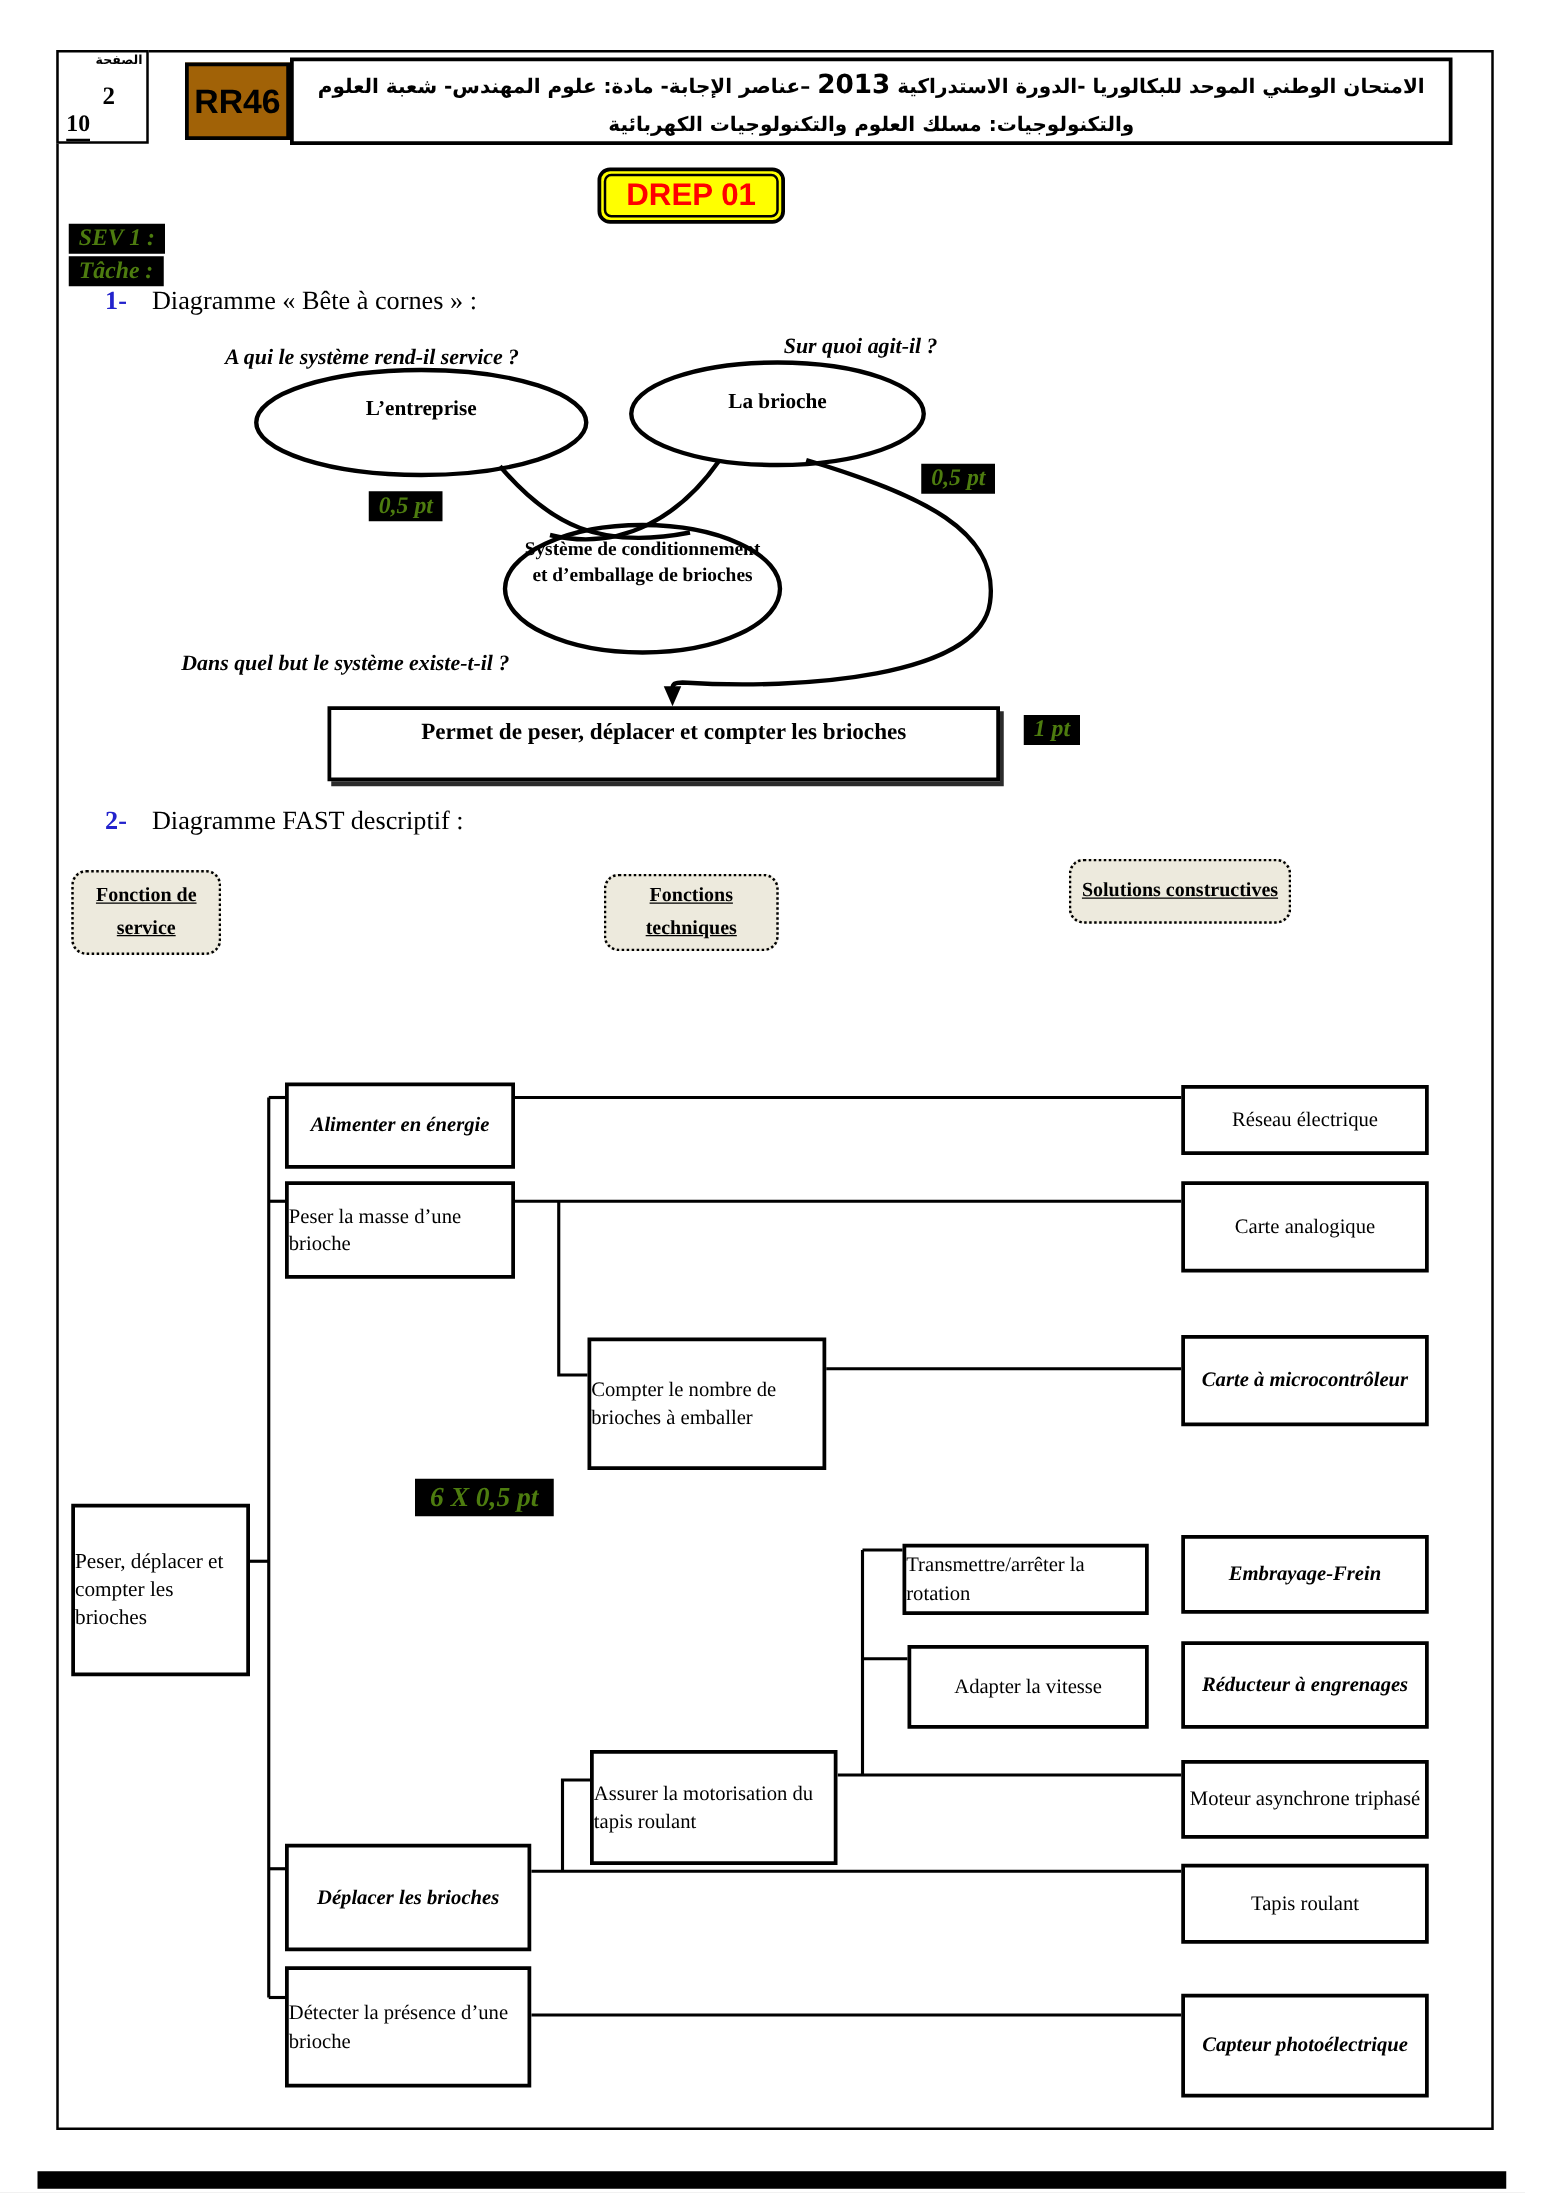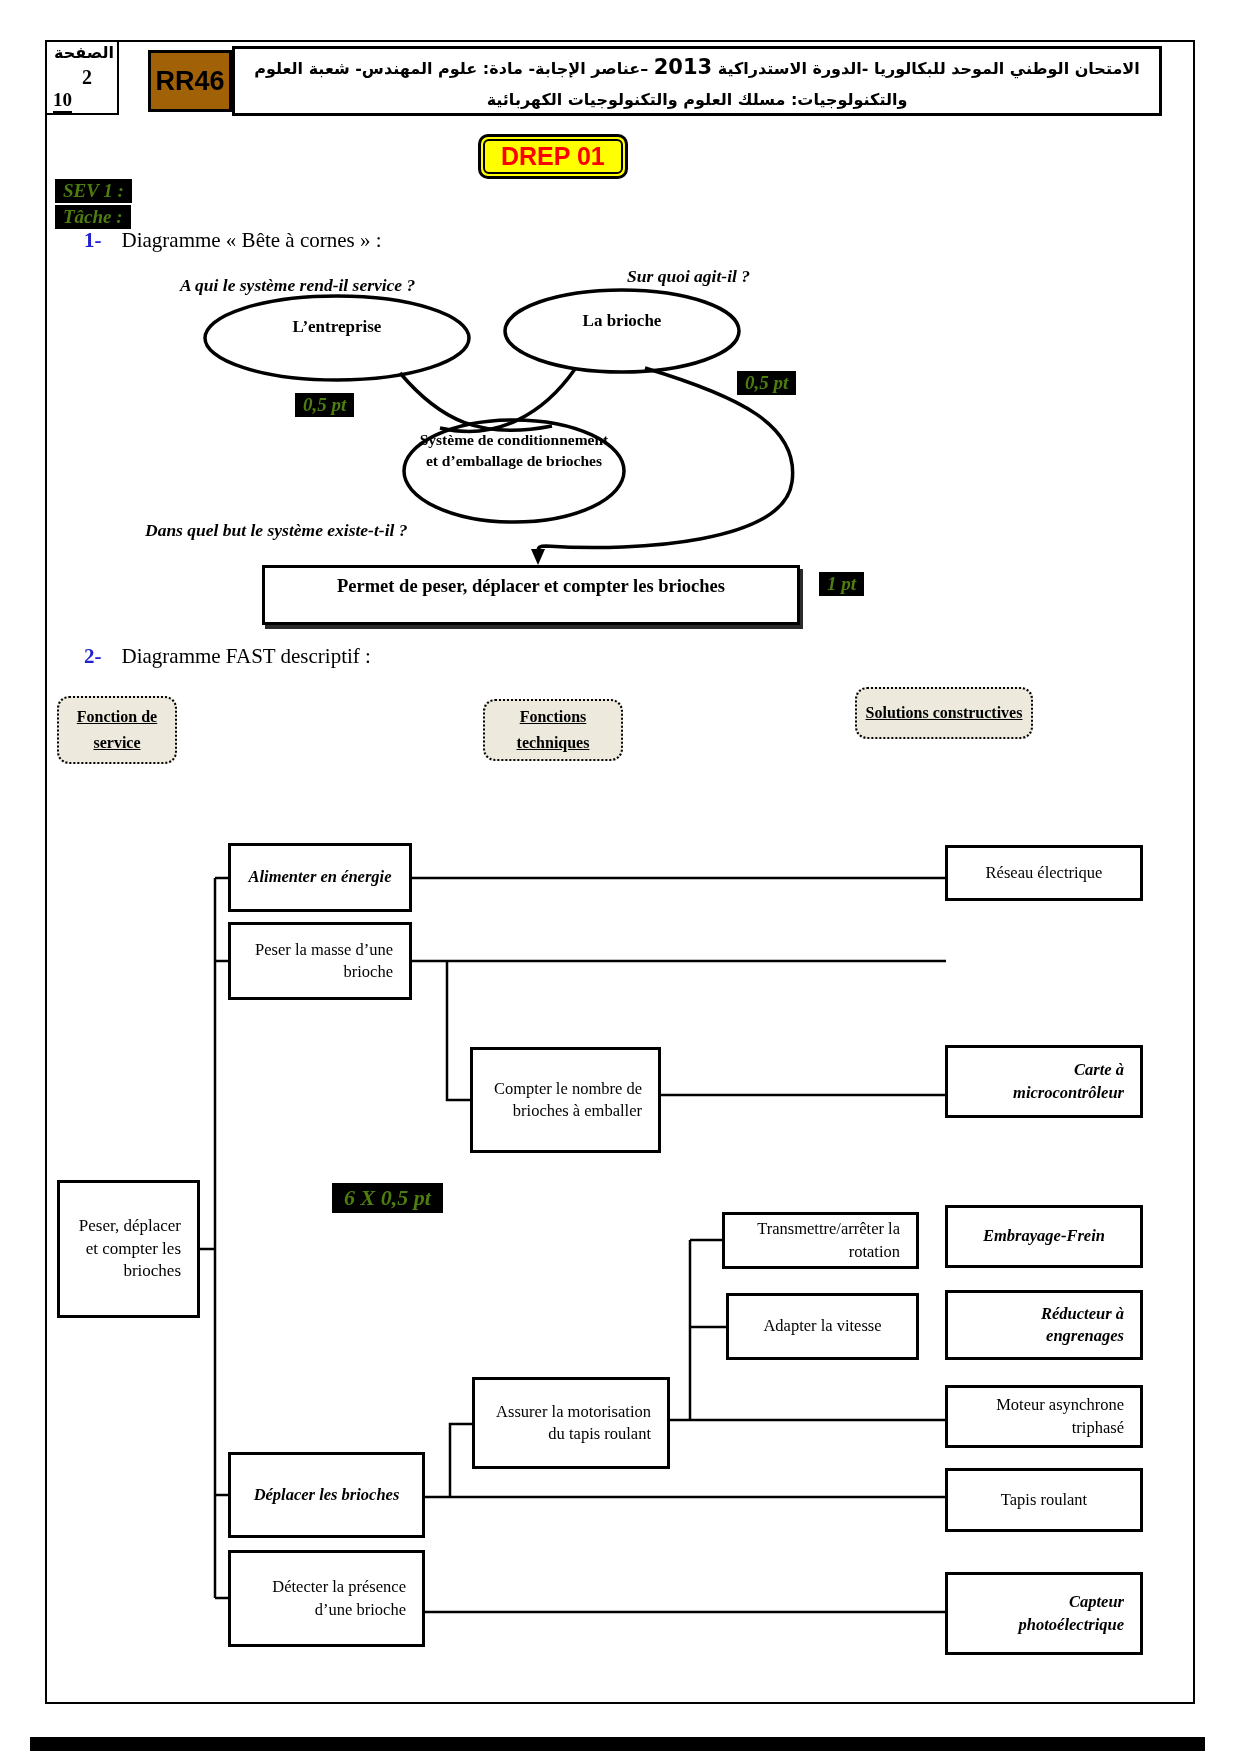--- a/index.html
+++ b/index.html
@@ -3,21 +3,21 @@
 <meta charset="utf-8">
 <style>
   html,body{margin:0;padding:0;background:#e8e8e8;}
   .page{position:relative;width:1240px;height:1754px;background:#ffffff;overflow:hidden;
         font-family:"Liberation Serif", serif;color:#000;}
   .abs{position:absolute;box-sizing:border-box;}
   .svglayer{position:absolute;left:0;top:0;width:1240px;height:1754px;pointer-events:none;}
   
   .outerborder{border:2px solid #000;background:transparent;}
   .pagebox{border:2px solid #000;background:#fff;}
-  .pagebox .ar{font-family:"DejaVu Sans", sans-serif;font-weight:bold;font-size:16px;}
+  .pagebox .ar{font-family:"DejaVu Sans", sans-serif;font-weight:bold;font-size:10px;}
   .codebox{border:3px solid #000;background:#a16207;display:flex;align-items:center;justify-content:center;
            font-family:"Liberation Sans", sans-serif;font-weight:bold;font-size:27px;}
   .titlebox{border:3px solid #000;background:#fff;text-align:center;
             font-family:"DejaVu Sans", sans-serif;font-weight:bold;font-size:16px;line-height:1.75;}
   .yearbig{font-size:21px;letter-spacing:1px;}
   
   .drep-outer{border:3px solid #000;border-radius:10px;background:#ffff00;padding:2px;}
   .drep-inner{border:2px solid #000;border-radius:6px;padding:1px 16px;
               font-family:"Liberation Sans", sans-serif;font-weight:bold;font-size:25px;color:#ff0000;}
   
@@ -28,21 +28,21 @@
   .sec{font-size:21px;white-space:nowrap;}
   .sec .num{color:#2222cc;font-weight:bold;margin-right:20px;}
   .q{font-weight:bold;font-style:italic;font-size:17.5px;white-space:nowrap;}
   .ovallabel{font-weight:bold;font-size:17px;text-align:center;}
   .ovallabel.small{font-size:15.5px;line-height:1.35;}
   
   .hdrbox{background:#edeadd;border:2px dotted #000;border-radius:12px;display:flex;align-items:center;
           justify-content:center;text-align:center;font-weight:bold;font-size:16px;line-height:1.6;}
   .hdrbox span{text-decoration:underline;}
   .fbox{border:3px solid #000;background:#fff;display:flex;align-items:center;justify-content:center;
-        text-align:right;font-size:16.5px;line-height:1.35;padding:2px 16px;}
+        text-align:left;font-size:16.5px;line-height:1.35;padding:2px 0;margin-top:23px;}
   .bi{font-weight:bold;font-style:italic;}
   .result{border:3px solid #000;background:#fff;box-shadow:3px 4px 0 #2b2b2b;text-align:center;
           font-weight:bold;font-size:18.5px;padding-top:8px;}
   .blackbar{background:#000;}
 </style>
 </head>
 <body>
 
 <div class="page">
 
@@ -144,20 +144,21 @@
   <div class="abs fbox bi" style="left:228px;top:843px;width:184px;height:69px;">Alimenter en énergie</div>
   <div class="abs fbox" style="left:228px;top:922px;width:184px;height:78px;">Peser la masse d’une brioche</div>
   <div class="abs fbox" style="left:470px;top:1047px;width:191px;height:106px;">Compter le nombre de brioches à emballer</div>
   <div class="abs fbox" style="left:722px;top:1212px;width:197px;height:57px;">Transmettre/arrêter la rotation</div>
   <div class="abs fbox" style="left:726px;top:1293px;width:193px;height:67px;">Adapter la vitesse</div>
   <div class="abs fbox" style="left:472px;top:1377px;width:198px;height:92px;">Assurer la motorisation du tapis roulant</div>
   <div class="abs fbox" style="left:228px;top:1550px;width:197px;height:97px;">Détecter la présence d’une brioche</div>
   <div class="abs fbox bi" style="left:228px;top:1452px;width:197px;height:86px;">Déplacer les brioches</div>
 
   <div class="abs fbox" style="left:945px;top:845px;width:198px;height:56px;">Réseau électrique</div>
+  <div class="abs fbox" style="left:945px;top:922px;width:198px;height:73px;">Carte analogique</div>
   <div class="abs fbox bi" style="left:945px;top:1045px;width:198px;height:73px;">Carte à microcontrôleur</div>
   <div class="abs fbox bi" style="left:945px;top:1205px;width:198px;height:63px;">Embrayage-Frein</div>
   <div class="abs fbox bi" style="left:945px;top:1290px;width:198px;height:70px;">Réducteur à engrenages</div>
   <div class="abs fbox" style="left:945px;top:1385px;width:198px;height:63px;">Moteur asynchrone triphasé</div>
   <div class="abs fbox" style="left:945px;top:1468px;width:198px;height:64px;">Tapis roulant</div>
   <div class="abs fbox bi" style="left:945px;top:1572px;width:198px;height:83px;">Capteur photoélectrique</div>
 
 </div>
 
 </body></html>

